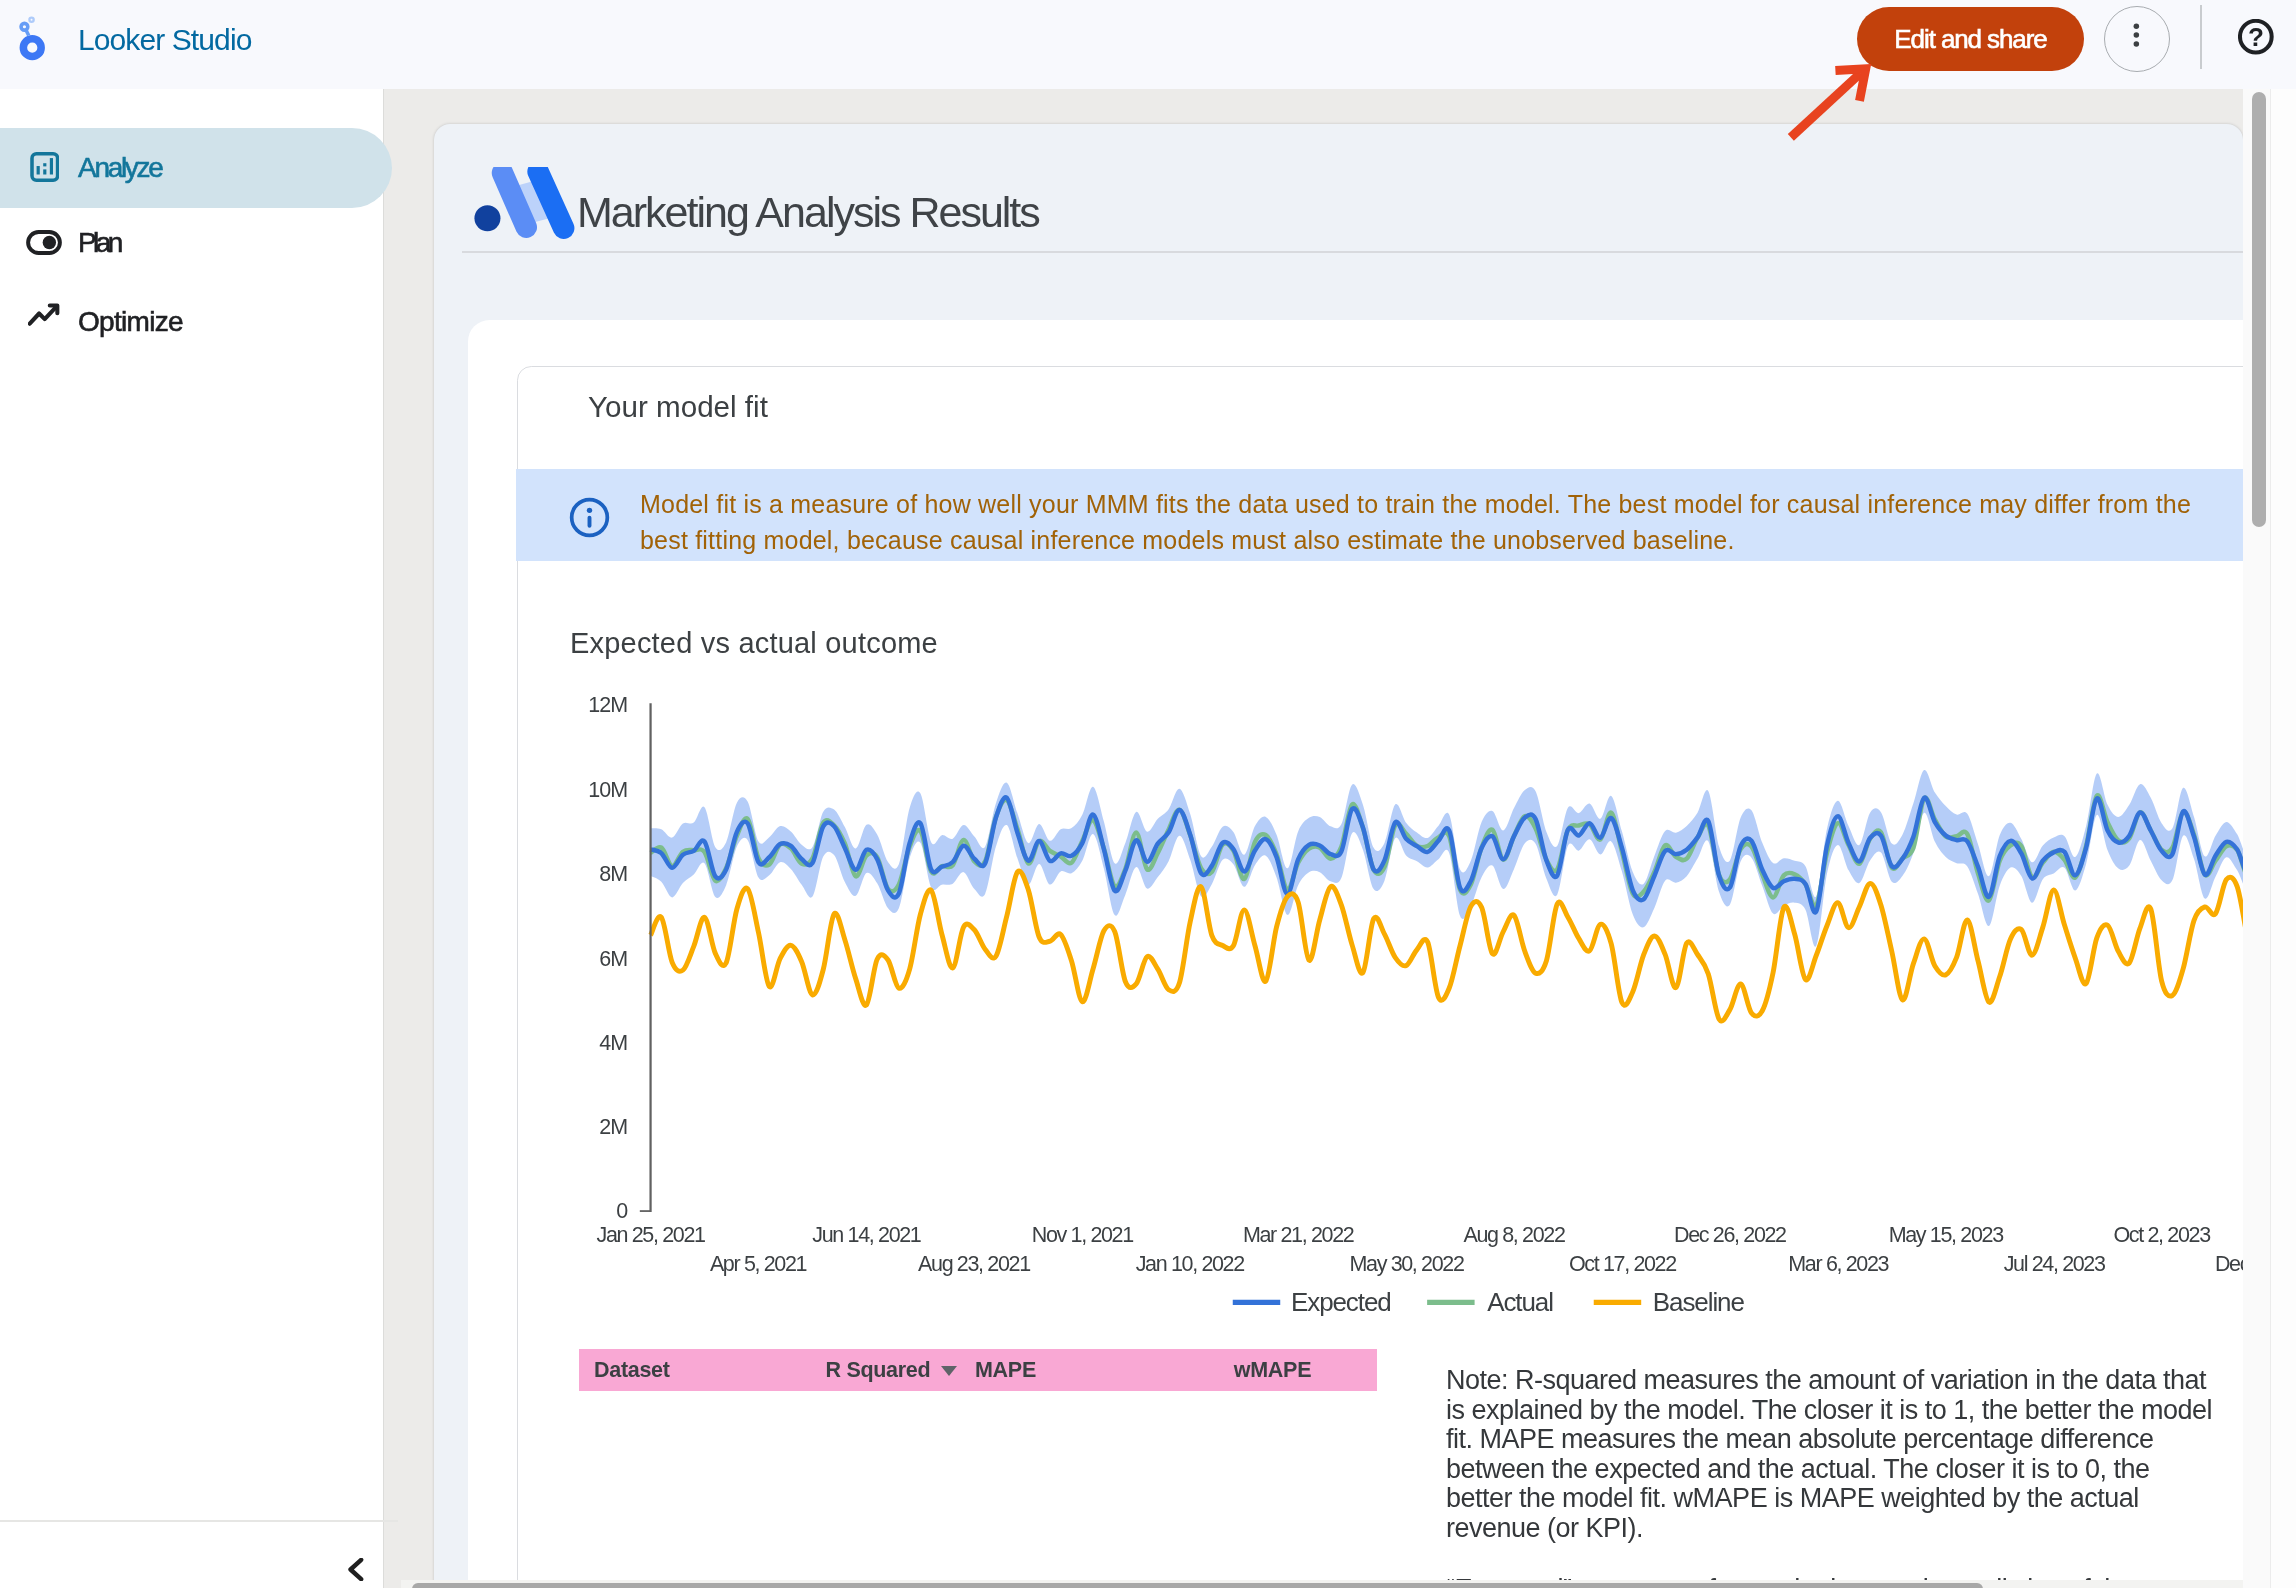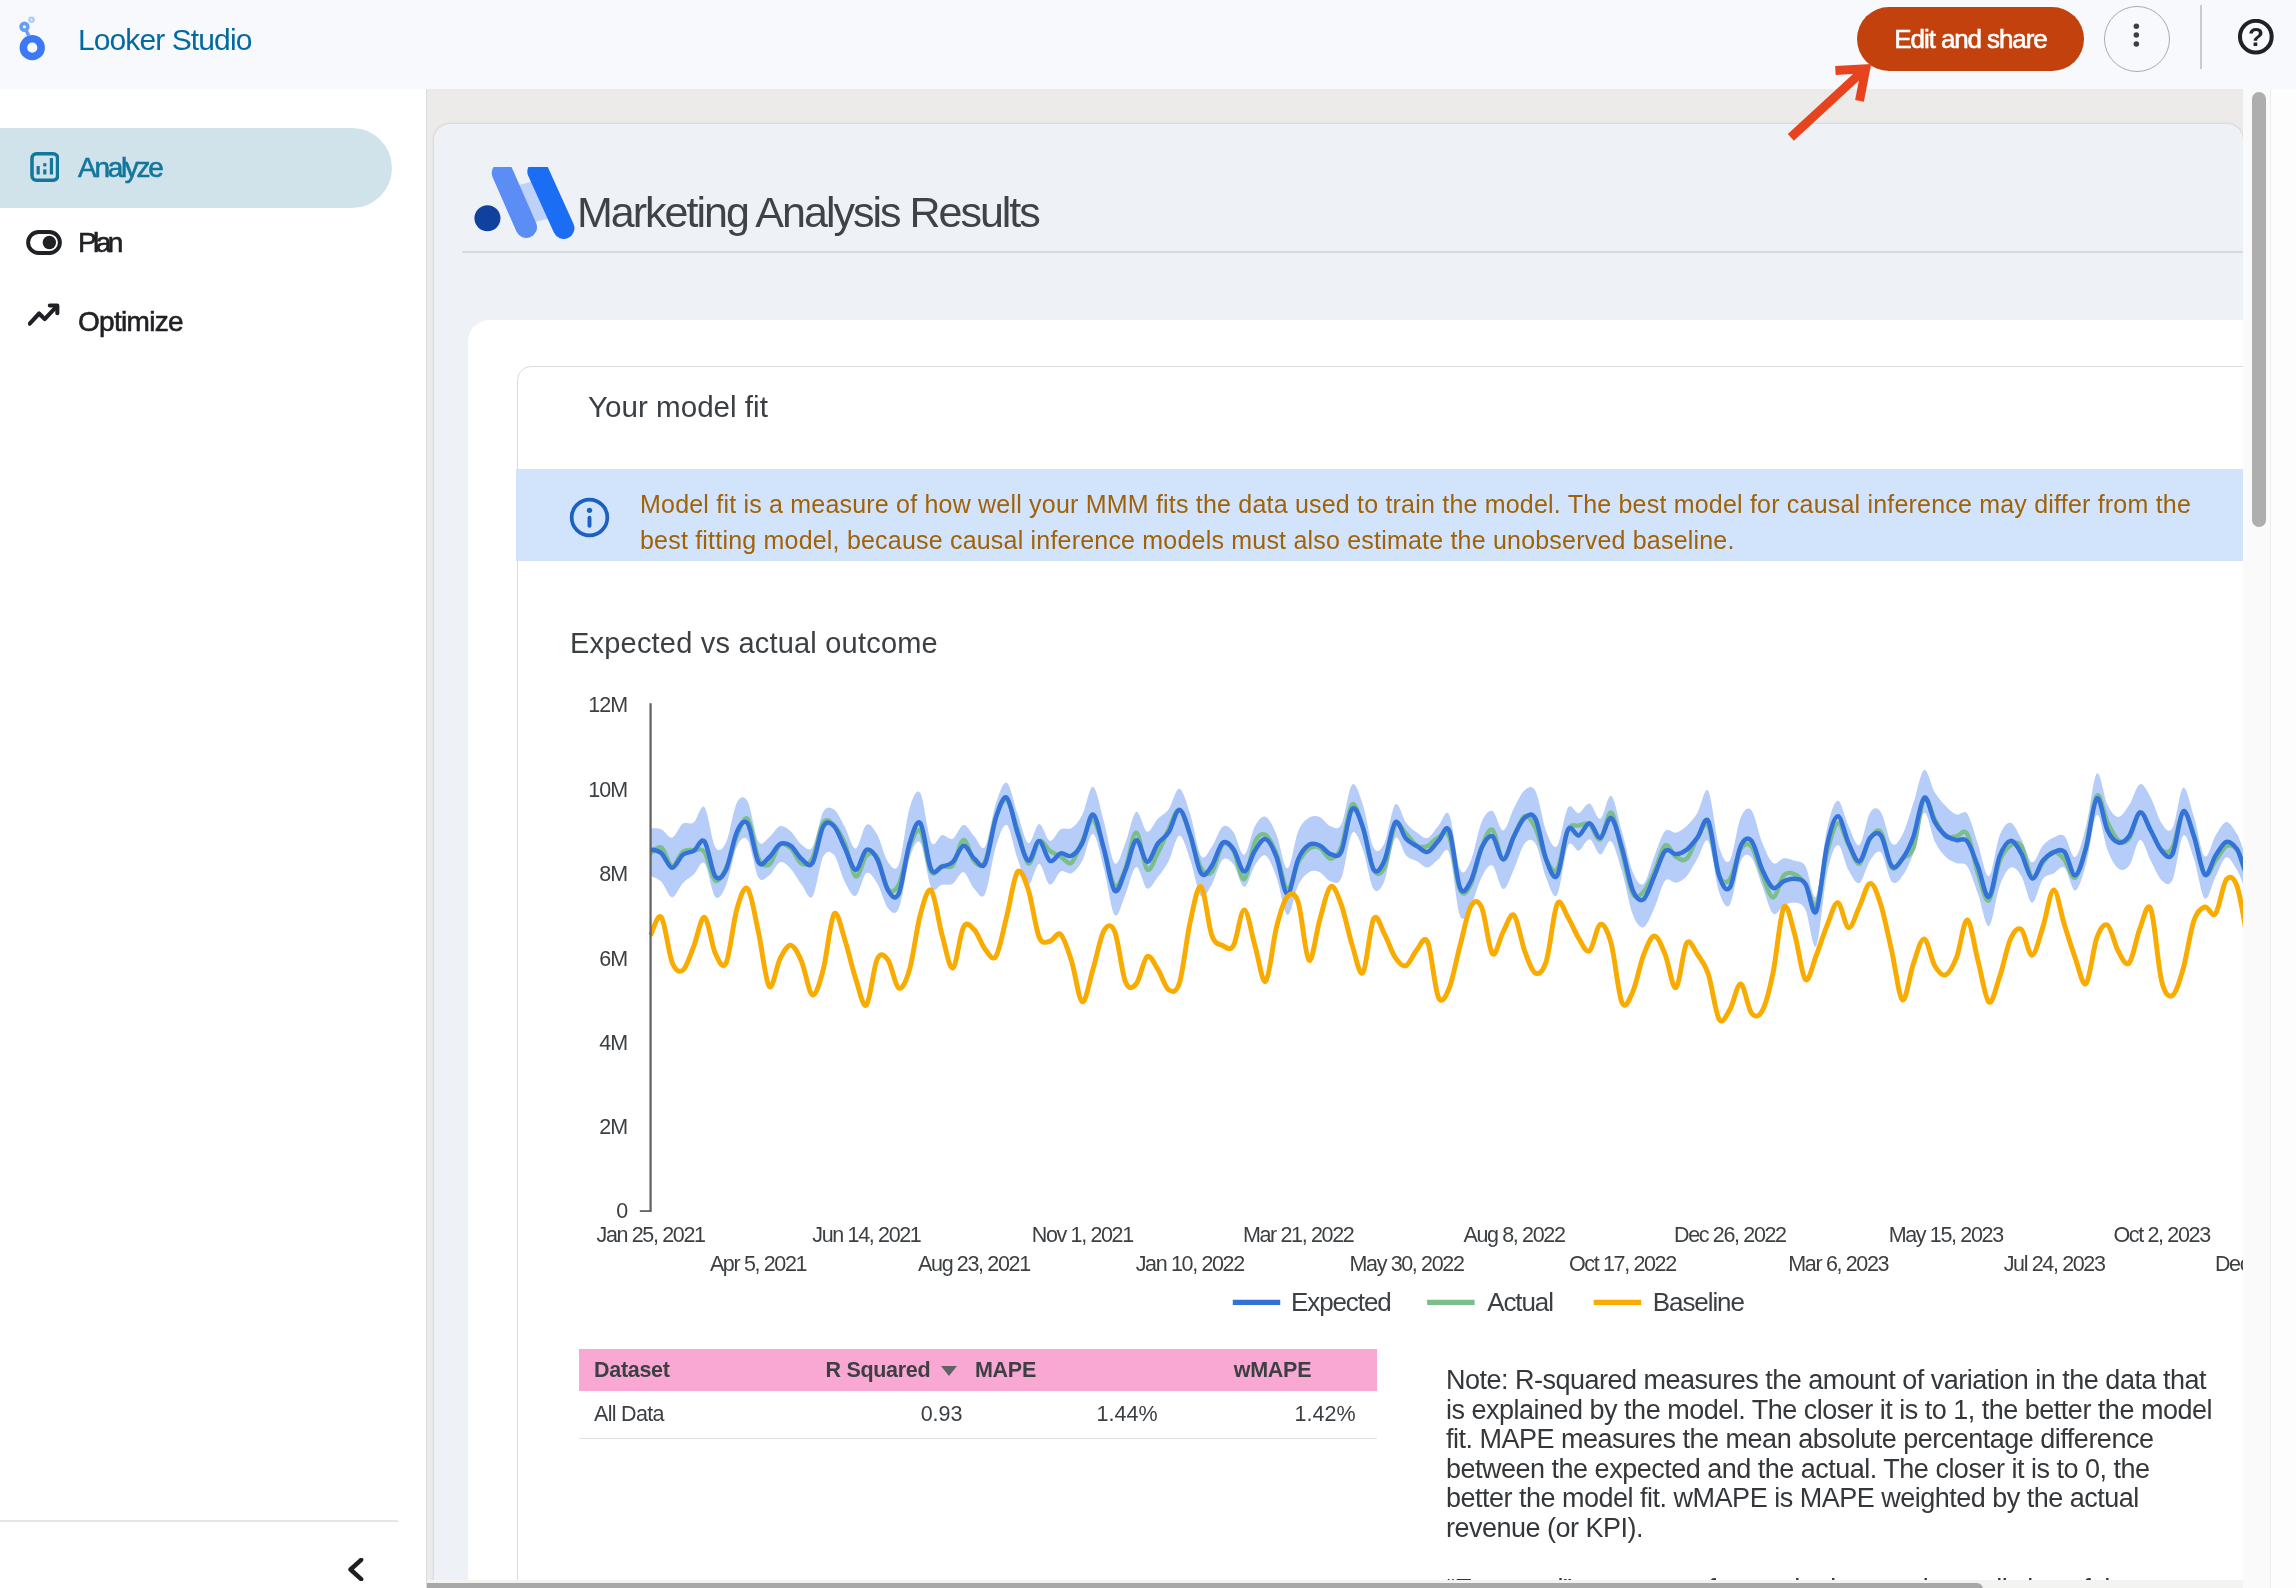--- a/index.html
+++ b/index.html
@@ -41,26 +41,20 @@
           <col style="width:179px">
           <col style="width:195px">
           <col style="width:207px">
         </colgroup>
       <tbody>
           <tr style="background:#f9a8d4;height:42px;">
         <th style="text-align:left;padding-left:15px;letter-spacing:-0.3px;">Dataset</th>
         <th style="text-align:right;padding-right:18px;white-space:nowrap;letter-spacing:-0.3px;">R Squared<span style="display:inline-block;width:0;height:0;border-left:8px solid transparent;border-right:8px solid transparent;border-top:10.7px solid #5f6368;margin-left:10.7px;vertical-align:middle;"></span></th>
         <th style="text-align:left;padding-right:12.5px;letter-spacing:-0.3px;">MAPE</th>
         <th style="text-align:center;padding-right:2px;letter-spacing:-0.3px;">wMAPE</th>
-      </tr>
-      <tr style="height:47px;border-bottom:0.9px solid #e0e0e0;">
-        <td style="padding-left:15px;letter-spacing:-0.7px;">All Data</td>
-        <td style="text-align:right;padding-right:12.5px;">0.93</td>
-        <td style="text-align:right;padding-right:12.5px;">1.44%</td>
-        <td style="text-align:right;padding-right:21.5px;">1.42%</td>
       </tr>
     </tbody>
       </table>
 
     <div class="abs" style="left:928px;top:999px;font-size:27px;letter-spacing:-0.5px;line-height:29.6px;color:#35383b;white-space:nowrap;">Note: R-squared measures the amount of variation in the data that<br>is explained by the model. The closer it is to 1, the better the model<br>fit. MAPE measures the mean absolute percentage difference<br>between the expected and the actual. The closer it is to 0, the<br>better the model fit. wMAPE is MAPE weighted by the actual<br>revenue (or KPI).</div>
     <div class="abs" style="left:928px;top:1208px;font-size:27px;letter-spacing:-0.5px;line-height:29.6px;color:#35383b;white-space:nowrap;">“Expected” outcome refers to the in-sample prediction of the</div>
   </div>
 </div>
 
 <svg class="abs" style="left:518px;top:670px;" width="1726" height="654" viewBox="578 748 1927 730">
@@ -101,21 +95,21 @@
   <line x1="1779" y1="1454" x2="1832" y2="1454" stroke="#f9ab00" stroke-width="6"></line>
   <text x="1845" y="1464" class="lg">Baseline</text>
 </svg>
 
 <div class="abs" style="left:2243px;top:89px;width:27px;height:1500px;background:#fafafa;"></div>
 <div class="abs" style="left:2252px;top:92px;width:14.3px;height:435px;background:#aeaeae;border-radius:7.2px;"></div>
 <div class="abs" style="left:2270px;top:89px;width:26px;height:1500px;background:#fdfdfd;border-left:1.8px solid #ececec;"></div>
 <div class="abs" style="left:401px;top:1580px;width:1842px;height:9px;background:#f3f3f1;"></div>
 <div class="abs" style="left:412px;top:1583px;width:1571px;height:6.3px;background:#a8a8a8;border-radius:7.2px 7.2px 0 0;"></div>
 
-<div class="abs" style="left:0;top:89px;width:427px;height:1500px;background:#fff;border-right:1.8px solid #dcdcda;">
+<div class="abs" style="left:0;top:89px;width:384px;height:1500px;background:#fff;border-right:1.8px solid #dcdcda;">
   <div class="abs" style="left:0;top:39px;width:392px;height:80px;background:#d0e2ea;border-radius:0 40px 40px 0;"></div>
   <svg class="abs" style="left:29.6px;top:63px;" width="29.6" height="30" viewBox="0 0 33 34">
     <rect x="2" y="2" width="29" height="30" rx="5" fill="none" stroke="#13769b" stroke-width="4"></rect>
     <rect x="7.2" y="15.9" width="3.6" height="9.6" fill="#13769b"></rect>
     <rect x="14.7" y="12.7" width="3.6" height="3.6" fill="#13769b"></rect>
     <rect x="14.7" y="19.7" width="3.6" height="5.8" fill="#13769b"></rect>
     <rect x="22.2" y="6.9" width="3.6" height="18.6" fill="#13769b"></rect>
   </svg>
   <div class="abs semi" style="left:78px;top:64px;font-size:28px;letter-spacing:-2.3px;color:#13769b;line-height:30px;">Analyze</div>
   <svg class="abs" style="left:26px;top:141px;" width="36" height="25" viewBox="0 0 40 28">

